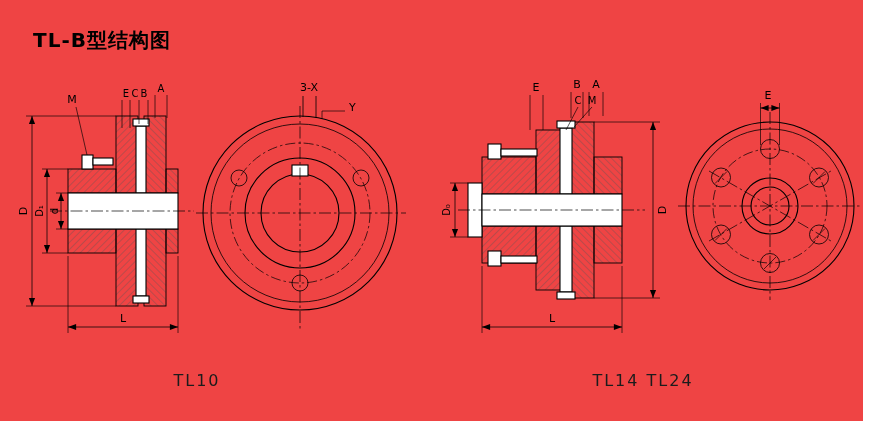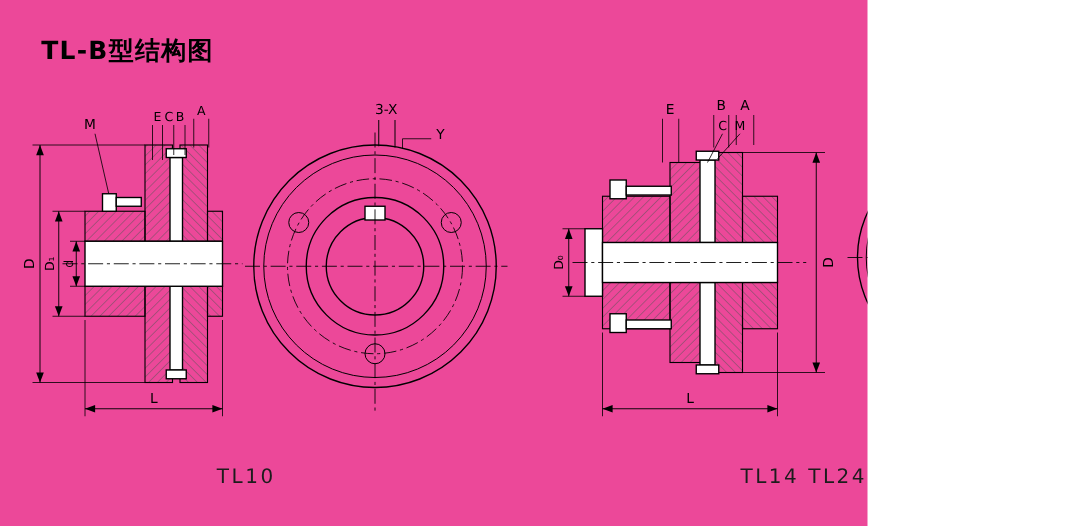--- a/index.html
+++ b/index.html
@@ -1,16 +1,16 @@
 <!DOCTYPE html>
 <html><head>
 <meta charset="utf-8">
 <style>
   html,body{margin:0;padding:0;background:#fff;}
-  .canvas{position:relative;width:694px;height:421px;background:#ec4899;font-family:"DejaVu Sans","Liberation Sans",sans-serif;overflow:hidden;}
+  .canvas{position:relative;width:863px;height:421px;background:#ef4444;font-family:"DejaVu Sans","Liberation Sans",sans-serif;overflow:hidden;}
   svg{display:block;}
   text{fill:#000;}
   .title-text{font-size:20px;font-weight:bold;letter-spacing:1px;}
   .dim-label{font-size:11px;}
   .dim-label-sm{font-size:10px;}
   .caption{font-size:16px;fill:#1c1c1c;letter-spacing:2px;}
   .outline{fill:none;stroke:#000;stroke-width:1.1;}
   .outline-thin{fill:none;stroke:#000;stroke-width:0.8;}
   .part{stroke:#000;stroke-width:0.9;}
   .white{fill:#fff;stroke:#000;stroke-width:1.1;}

